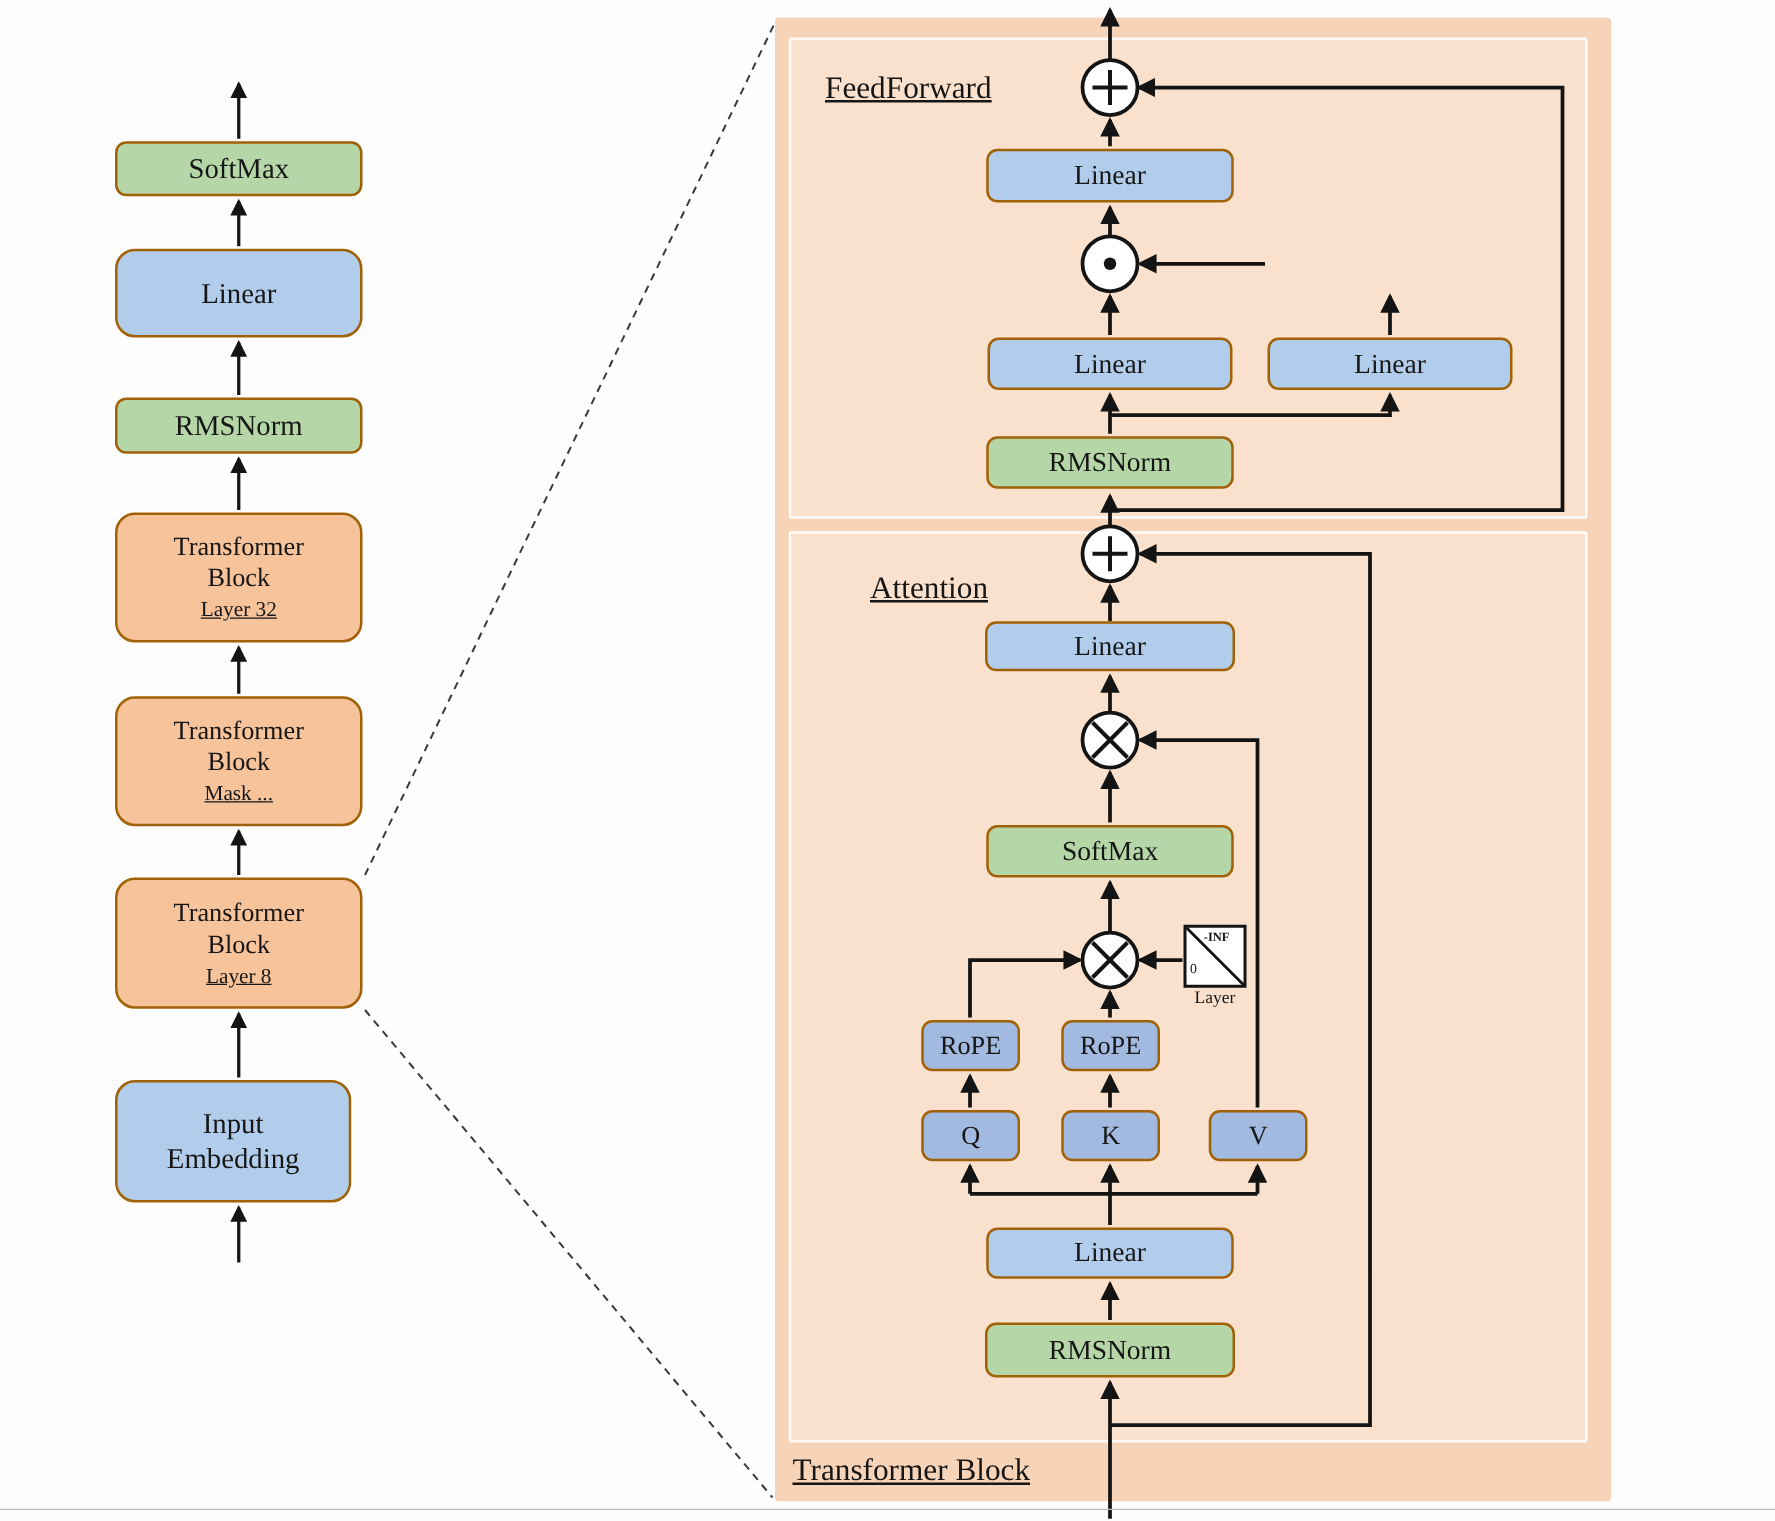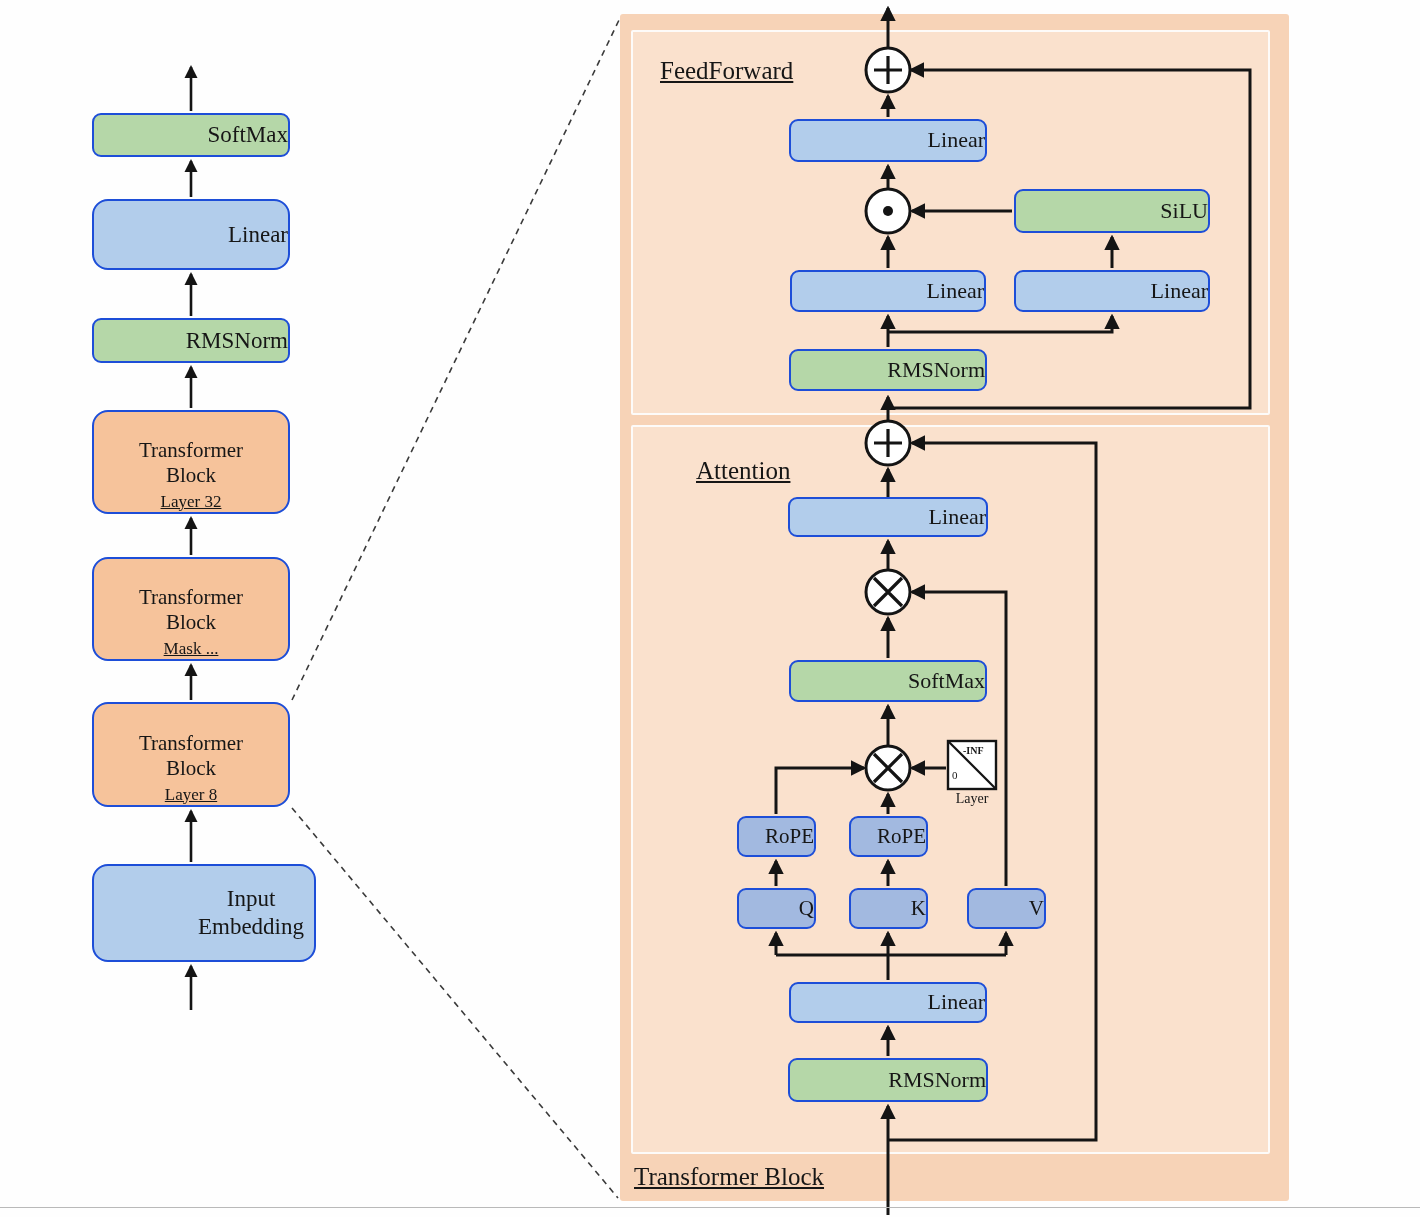--- a/index.html
+++ b/index.html
@@ -10,22 +10,22 @@
   .panel { position: absolute; background: var(--panel-bg); z-index: 0; border-radius: 3px; }
   .inner { position: absolute; background: var(--panel-inner-bg); border: 2px solid #fdfbf9; z-index: 1; border-radius: 2px; }
 
   svg.wires { position: absolute; left: 0; top: 0; z-index: 2; }
   .wire  { stroke: var(--line); stroke-width: 2.6px; fill: none; }
   .wire3 { stroke: var(--line); stroke-width: 3px; fill: none; }
   .dash  { stroke: #3a3a3a; stroke-width: 1.6px; fill: none; stroke-dasharray: 6 5; }
   .opc   { fill: #ffffff; stroke: var(--line); stroke-width: 3px; }
   .opg   { stroke: var(--line); stroke-width: 3.2px; fill: none; }
 
-  .box { position: absolute; display: flex; align-items: center; justify-content: flex-end;
-         border: 2px solid #1d4ed8; font-size: 22px; z-index: 3; text-align: center; line-height: 1.2; }
+  .box { position: absolute; display: flex; align-items: center; justify-content: center;
+         border: 2px solid #a16207; font-size: 22px; z-index: 3; text-align: center; line-height: 1.2; }
   .blue   { background: var(--box-blue); }
   .deep   { background: var(--box-blue-deep); }
   .green  { background: var(--box-green); }
   .orange { background: var(--box-orange); }
   .r8  { border-radius: 9px; }
   .r14 { border-radius: 16px; }
 
   .blockbox { flex-direction: column; }
   .blockbox .t { font-size: 21px; width: 150px; }
   .blockbox .s { font-size: 17px; margin-top: 3px; text-decoration: underline; }
@@ -144,34 +144,31 @@
   </div>
   <div class="box orange r14 blockbox" style="left:92px; top:557px; width:198px; height:104px;">
     <span class="t">Transformer Block</span>
     <span class="s">Mask ...</span>
   </div>
   <div class="box orange r14 blockbox" style="left:92px; top:702px; width:198px; height:105px;">
     <span class="t">Transformer Block</span>
     <span class="s">Layer 8</span>
   </div>
 
-  <div class="box blue r14" style="left:92px; top:864px; width:224px; height:98px; font-size:23px;">
+  <div class="box blue r14" style="left:92px; top:864px; width:189px; height:98px; font-size:23px;">
     <span class="wrap120">Input Embedding</span>
   </div>
 
   <div class="lbl" style="left:660px; top:57px;">FeedForward</div>
   <div class="lbl" style="left:696px; top:457px;">Attention</div>
   <div class="lbl" style="left:634px; top:1163px;">Transformer Block</div>
 
   <div class="box blue r8" style="left:789px; top:119px; width:198px; height:43px;">
     <span>Linear</span>
   </div>
-  <div class="box green r8" style="left:1014px; top:189px; width:196px; height:44px;">
-    <span>SiLU</span>
-  </div>
   <div class="box blue r8" style="left:790px; top:270px; width:196px; height:42px;">
     <span>Linear</span>
   </div>
   <div class="box blue r8" style="left:1014px; top:270px; width:196px; height:42px;">
     <span>Linear</span>
   </div>
   <div class="box green r8" style="left:789px; top:349px; width:198px; height:42px;">
     <span>RMSNorm</span>
   </div>
 

